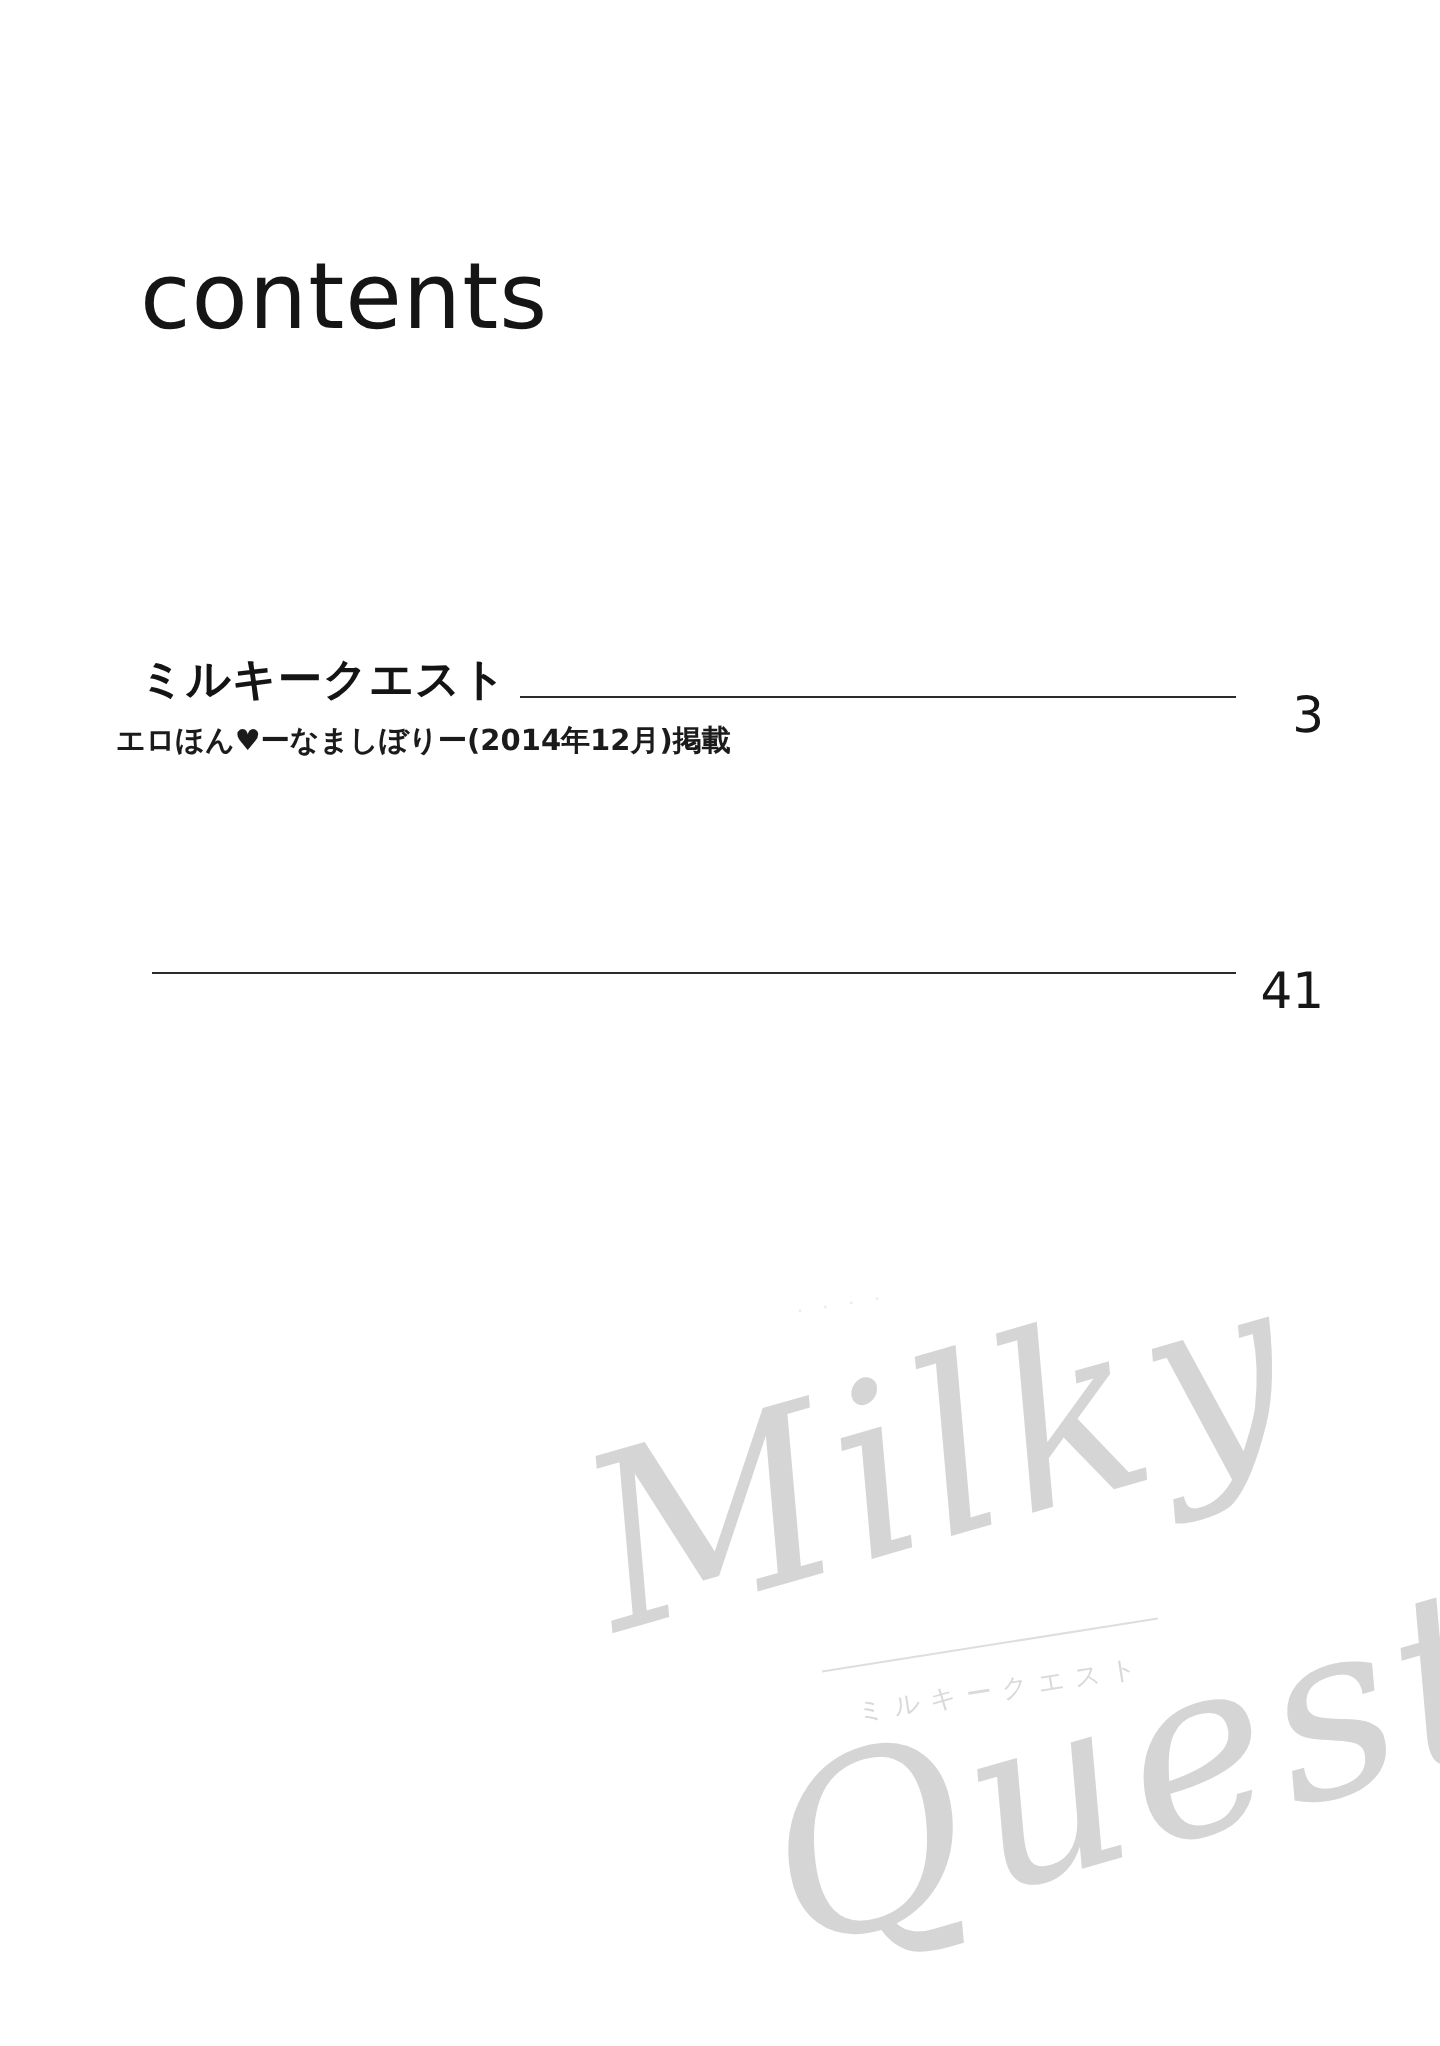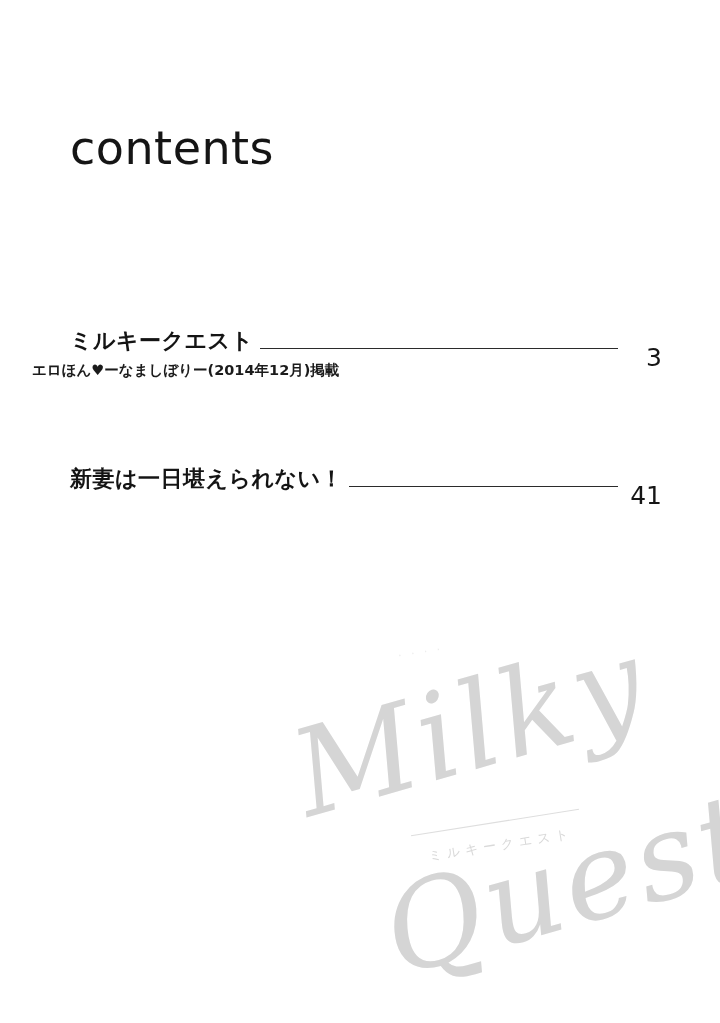--- a/index.html
+++ b/index.html
@@ -81,21 +81,21 @@
     top: 16px;
     min-width: 34px;
     text-align: right;
   }
   .entry-sub {
     font-family: "DejaVu Sans", "Liberation Sans", sans-serif;
     font-size: 14.5px;
     font-weight: 700;
     letter-spacing: 0px;
     color: #1b1b1b;
-    padding-left: 32px;
+    padding-left: 58px;
     margin-top: 7px;
   }
 
   
   .logo-art {
     position: absolute;
     left: 250px;
     top: 640px;
     width: 470px;
     height: 340px;
@@ -168,21 +168,20 @@
       <div class="entry-row">
         <span class="entry-title">ミルキークエスト</span>
         <span class="entry-leader"></span>
         <span class="entry-page">3</span>
       </div>
       <div class="entry-sub">エロほん♥ーなましぼりー(2014年12月)掲載</div>
     </div>
 
     <div class="toc-entry">
       <div class="entry-row">
-        <span class="entry-title">新妻は一日堪えられない！</span>
         <span class="entry-leader"></span>
         <span class="entry-page">41</span>
       </div>
     </div>
 
   </div>
 
   <div class="logo-art">
     <span class="logo-dots">· · · ·</span>
     <span class="logo-word logo-milky">Milky</span>

